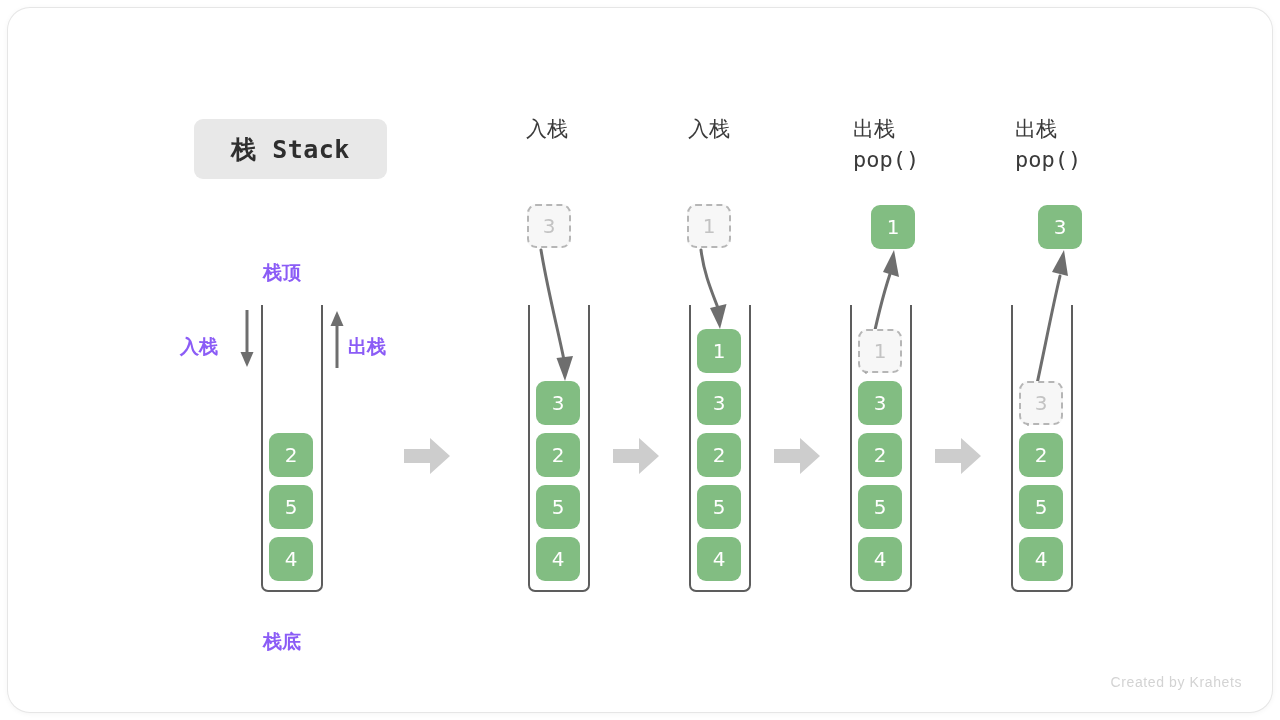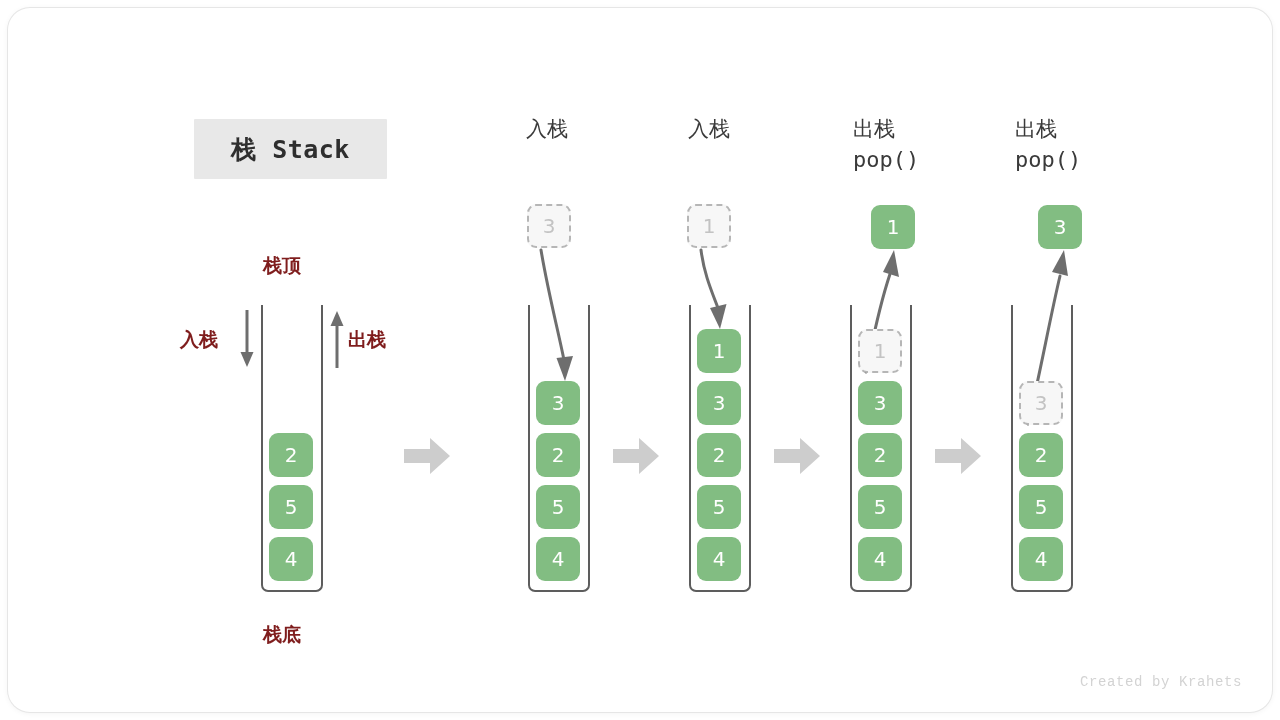--- a/index.html
+++ b/index.html
@@ -26,41 +26,42 @@
   }
   .abs { position: absolute; }
 
   
   #title-badge {
     left: 186px;
     top: 111px;
     width: 193px;
     height: 60px;
     background: #e8e8e8;
-    border-radius: 1px;
+    border-radius: 9px;
     display: flex;
     align-items: center;
     justify-content: center;
   }
   #title-badge .t {
     font-family: "DejaVu Sans Mono", monospace;
     font-size: 25px;
     font-weight: 700;
     color: #2e2e2e;
     letter-spacing: 0.5px;
     white-space: pre;
   }
 
   
   .cn-label {
     font-family: "DejaVu Sans", sans-serif;
     font-size: 19px;
     font-weight: 700;
-    color: #7f1d1d;
+    color: #8b5cf6;
     white-space: nowrap;
+    margin-top: 7px;
   }
   #label-top    { left: 255px; top: 245px; }
   #label-bottom { left: 255px; top: 614px; }
   #label-push   { left: 172px; top: 319px; }
   #label-pop    { left: 340px; top: 319px; }
 
   
   .col-head {
     width: 170px;
     text-align: left;
@@ -116,21 +117,21 @@
     border: 2px dashed #b6b6b6;
   }
 
   
   .step-arrow { width: 44px; height: 34px; }
 
   
   #footer {
     right: 30px;
     bottom: 22px;
-    font-family: Liberation Mono, monospace;
+    font-family: Liberation Sans, sans-serif;
     font-size: 14px;
     color: #d3d3d3;
     letter-spacing: 0.6px;
     white-space: nowrap;
   }
 
   svg { display: block; overflow: visible; }
 </style>
 </head>
 <body>

